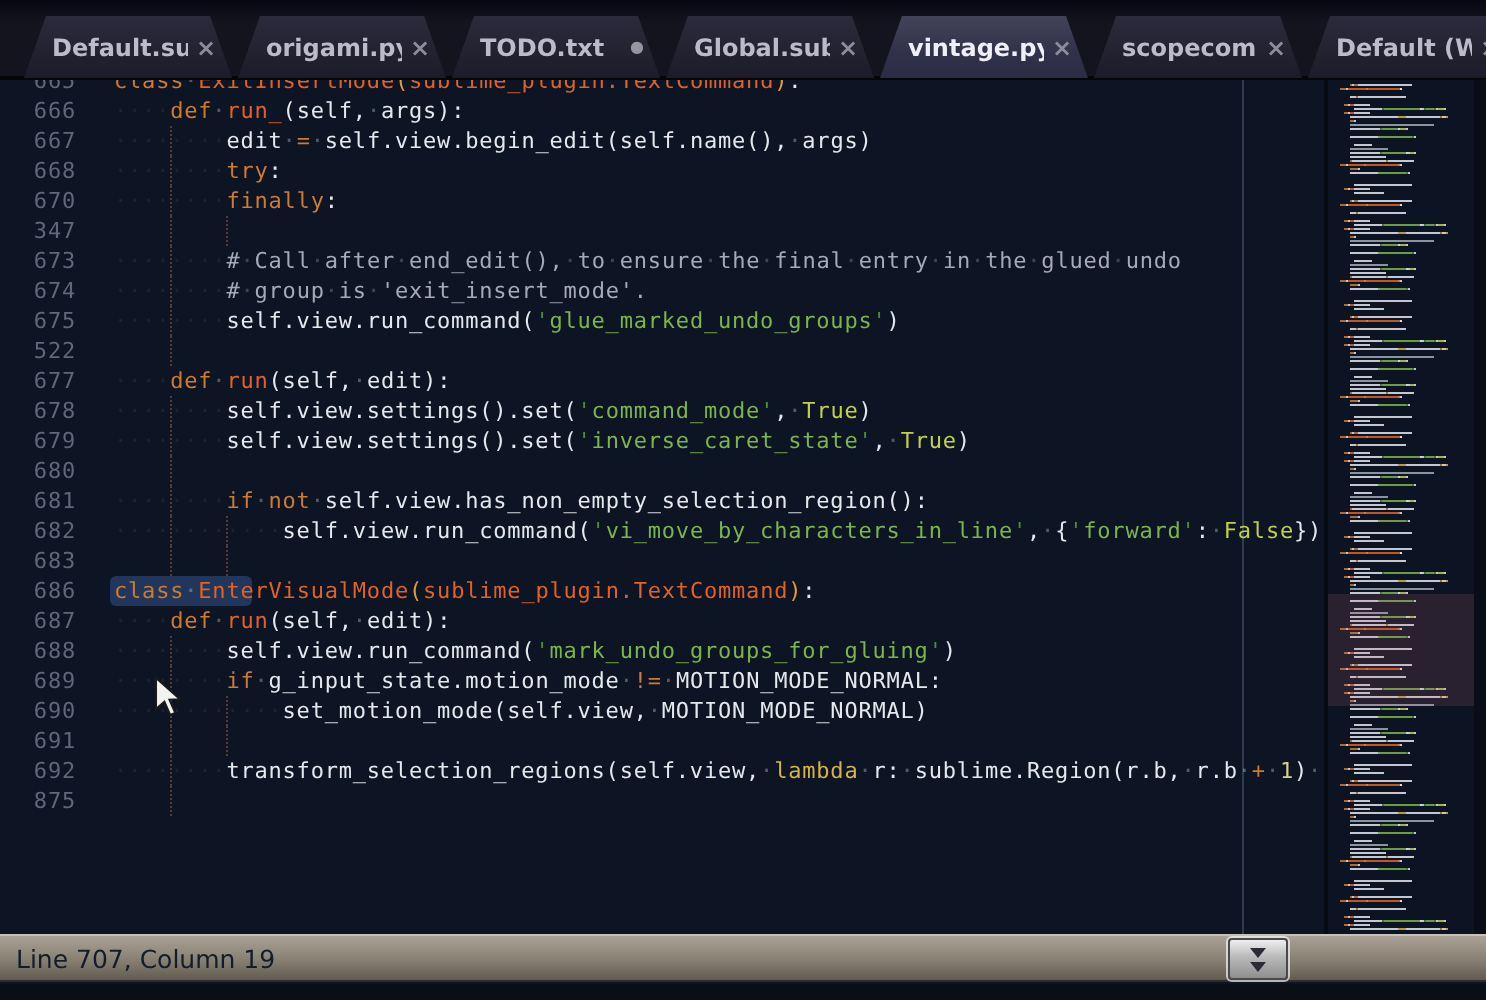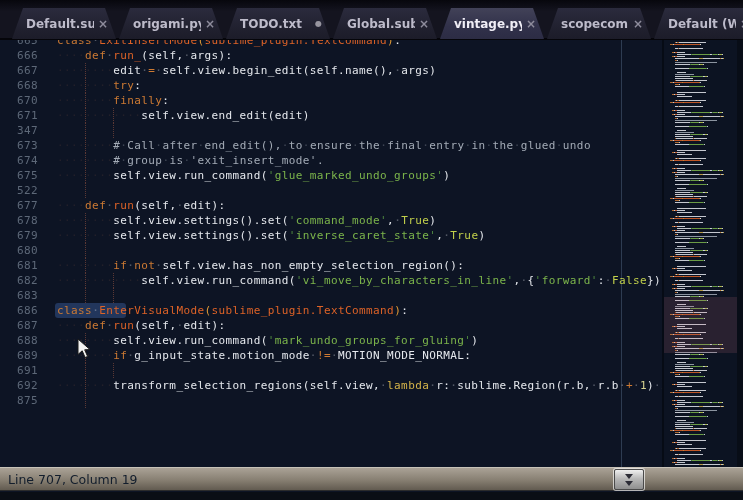--- a/index.html
+++ b/index.html
@@ -113,37 +113,37 @@
   </div>
 
   <div class="editor" id="editor">
     <div class="ruler"></div>
     <div class="lines" id="lines">
         <div class="line"><span class="ln">665</span><span class="code"><span style="color: rgb(205, 122, 51);">class</span><span style="color: rgb(229, 232, 237);"><span class="sp">·</span></span><span style="color: rgb(223, 99, 39);">ExitInsertMode</span><span style="color: rgb(226, 155, 54);">(</span><span style="color: rgb(223, 99, 39);">sublime_plugin.TextCommand</span><span style="color: rgb(226, 155, 54);">)</span><span style="color: rgb(229, 232, 237);">:</span></span></div>
         <div class="line"><span class="ln">666</span><span class="code"><span class="w" style="color: rgb(138, 90, 69);"><span class="sp">····</span></span><span style="color: rgb(205, 122, 51);">def</span><span style="color: rgb(229, 232, 237);"><span class="sp">·</span></span><span style="color: rgb(223, 99, 39);">run_</span><span style="color: rgb(229, 232, 237);">(self,<span class="sp">·</span>args):</span></span></div>
         <div class="line"><div class="guide" style="left: 85.08px;"></div><span class="ln">667</span><span class="code"><span class="w" style="color: rgb(138, 90, 69);"><span class="sp">········</span></span><span style="color: rgb(229, 232, 237);">edit<span class="sp">·</span></span><span style="color: rgb(205, 122, 51);">=</span><span style="color: rgb(229, 232, 237);"><span class="sp">·</span>self.view.begin_edit(self.name(),<span class="sp">·</span>args)</span></span></div>
         <div class="line"><div class="guide" style="left: 85.08px;"></div><span class="ln">668</span><span class="code"><span class="w" style="color: rgb(138, 90, 69);"><span class="sp">········</span></span><span style="color: rgb(205, 122, 51);">try</span><span style="color: rgb(229, 232, 237);">:</span></span></div>
         <div class="line"><div class="guide" style="left: 85.08px;"></div><span class="ln">670</span><span class="code"><span class="w" style="color: rgb(138, 90, 69);"><span class="sp">········</span></span><span style="color: rgb(205, 122, 51);">finally</span><span style="color: rgb(229, 232, 237);">:</span></span></div>
-        <div class="line"><div class="guide" style="left: 85.08px;"></div><div class="guide" style="left: 113.16px;"></div><span class="ln">671</span><span class="code"><span class="w" style="color: rgb(138, 90, 69);"><span class="sp">············</span></span><span style="color: rgb(229, 232, 237);">self.view.end_edit(edit)</span></span></div>
         <div class="line"><div class="guide" style="left: 85.08px;"></div><div class="guide" style="left: 113.16px;"></div><span class="ln">347</span><span class="code"></span></div>
         <div class="line"><div class="guide" style="left: 85.08px;"></div><span class="ln">673</span><span class="code"><span class="w" style="color: rgb(138, 90, 69);"><span class="sp">········</span></span><span style="color: rgb(163, 171, 182);">#<span class="sp">·</span>Call<span class="sp">·</span>after<span class="sp">·</span>end_edit(),<span class="sp">·</span>to<span class="sp">·</span>ensure<span class="sp">·</span>the<span class="sp">·</span>final<span class="sp">·</span>entry<span class="sp">·</span>in<span class="sp">·</span>the<span class="sp">·</span>glued<span class="sp">·</span>undo</span></span></div>
         <div class="line"><div class="guide" style="left: 85.08px;"></div><span class="ln">674</span><span class="code"><span class="w" style="color: rgb(138, 90, 69);"><span class="sp">········</span></span><span style="color: rgb(163, 171, 182);">#<span class="sp">·</span>group<span class="sp">·</span>is<span class="sp">·</span>'exit_insert_mode'.</span></span></div>
         <div class="line"><div class="guide" style="left: 85.08px;"></div><span class="ln">675</span><span class="code"><span class="w" style="color: rgb(138, 90, 69);"><span class="sp">········</span></span><span style="color: rgb(229, 232, 237);">self.view.run_command(</span><span style="color: rgb(79, 138, 65);">'</span><span style="color: rgb(124, 181, 75);">glue_marked_undo_groups</span><span style="color: rgb(79, 138, 65);">'</span><span style="color: rgb(229, 232, 237);">)</span></span></div>
         <div class="line"><div class="guide" style="left: 85.08px;"></div><span class="ln">522</span><span class="code"></span></div>
         <div class="line"><span class="ln">677</span><span class="code"><span class="w" style="color: rgb(138, 90, 69);"><span class="sp">····</span></span><span style="color: rgb(205, 122, 51);">def</span><span style="color: rgb(229, 232, 237);"><span class="sp">·</span></span><span style="color: rgb(223, 99, 39);">run</span><span style="color: rgb(229, 232, 237);">(self,<span class="sp">·</span>edit):</span></span></div>
         <div class="line"><div class="guide" style="left: 85.08px;"></div><span class="ln">678</span><span class="code"><span class="w" style="color: rgb(138, 90, 69);"><span class="sp">········</span></span><span style="color: rgb(229, 232, 237);">self.view.settings().set(</span><span style="color: rgb(79, 138, 65);">'</span><span style="color: rgb(124, 181, 75);">command_mode</span><span style="color: rgb(79, 138, 65);">'</span><span style="color: rgb(229, 232, 237);">,<span class="sp">·</span></span><span style="color: rgb(194, 208, 75);">True</span><span style="color: rgb(229, 232, 237);">)</span></span></div>
         <div class="line"><div class="guide" style="left: 85.08px;"></div><span class="ln">679</span><span class="code"><span class="w" style="color: rgb(138, 90, 69);"><span class="sp">········</span></span><span style="color: rgb(229, 232, 237);">self.view.settings().set(</span><span style="color: rgb(79, 138, 65);">'</span><span style="color: rgb(124, 181, 75);">inverse_caret_state</span><span style="color: rgb(79, 138, 65);">'</span><span style="color: rgb(229, 232, 237);">,<span class="sp">·</span></span><span style="color: rgb(194, 208, 75);">True</span><span style="color: rgb(229, 232, 237);">)</span></span></div>
         <div class="line"><div class="guide" style="left: 85.08px;"></div><span class="ln">680</span><span class="code"></span></div>
         <div class="line"><div class="guide" style="left: 85.08px;"></div><span class="ln">681</span><span class="code"><span class="w" style="color: rgb(138, 90, 69);"><span class="sp">········</span></span><span style="color: rgb(205, 122, 51);">if</span><span style="color: rgb(229, 232, 237);"><span class="sp">·</span></span><span style="color: rgb(205, 122, 51);">not</span><span style="color: rgb(229, 232, 237);"><span class="sp">·</span>self.view.has_non_empty_selection_region():</span></span></div>
         <div class="line"><div class="guide" style="left: 85.08px;"></div><div class="guide" style="left: 113.16px;"></div><span class="ln">682</span><span class="code"><span class="w" style="color: rgb(138, 90, 69);"><span class="sp">············</span></span><span style="color: rgb(229, 232, 237);">self.view.run_command(</span><span style="color: rgb(79, 138, 65);">'</span><span style="color: rgb(124, 181, 75);">vi_move_by_characters_in_line</span><span style="color: rgb(79, 138, 65);">'</span><span style="color: rgb(229, 232, 237);">,<span class="sp">·</span>{</span><span style="color: rgb(79, 138, 65);">'</span><span style="color: rgb(124, 181, 75);">forward</span><span style="color: rgb(79, 138, 65);">'</span><span style="color: rgb(229, 232, 237);">:<span class="sp">·</span></span><span style="color: rgb(194, 208, 75);">False</span><span style="color: rgb(229, 232, 237);">})</span></span></div>
         <div class="line"><div class="guide" style="left: 85.08px;"></div><div class="guide" style="left: 113.16px;"></div><span class="ln">683</span><span class="code"></span></div>
         <div class="line"><div class="selhl" style="left: 55px; width: 70.69px;"></div><span class="ln">686</span><span class="code"><span style="color: rgb(205, 122, 51);">class</span><span style="color: rgb(229, 232, 237);"><span class="sp">·</span></span><span style="color: rgb(223, 99, 39);">EnterVisualMode</span><span style="color: rgb(226, 155, 54);">(</span><span style="color: rgb(223, 99, 39);">sublime_plugin.TextCommand</span><span style="color: rgb(226, 155, 54);">)</span><span style="color: rgb(229, 232, 237);">:</span></span></div>
         <div class="line"><span class="ln">687</span><span class="code"><span class="w" style="color: rgb(138, 90, 69);"><span class="sp">····</span></span><span style="color: rgb(205, 122, 51);">def</span><span style="color: rgb(229, 232, 237);"><span class="sp">·</span></span><span style="color: rgb(223, 99, 39);">run</span><span style="color: rgb(229, 232, 237);">(self,<span class="sp">·</span>edit):</span></span></div>
         <div class="line"><div class="guide" style="left: 85.08px;"></div><span class="ln">688</span><span class="code"><span class="w" style="color: rgb(138, 90, 69);"><span class="sp">········</span></span><span style="color: rgb(229, 232, 237);">self.view.run_command(</span><span style="color: rgb(79, 138, 65);">'</span><span style="color: rgb(124, 181, 75);">mark_undo_groups_for_gluing</span><span style="color: rgb(79, 138, 65);">'</span><span style="color: rgb(229, 232, 237);">)</span></span></div>
         <div class="line"><div class="guide" style="left: 85.08px;"></div><span class="ln">689</span><span class="code"><span class="w" style="color: rgb(138, 90, 69);"><span class="sp">········</span></span><span style="color: rgb(205, 122, 51);">if</span><span style="color: rgb(229, 232, 237);"><span class="sp">·</span>g_input_state.motion_mode<span class="sp">·</span></span><span style="color: rgb(205, 122, 51);">!=</span><span style="color: rgb(229, 232, 237);"><span class="sp">·</span>MOTION_MODE_NORMAL:</span></span></div>
+        <div class="line"><div class="guide" style="left: 85.08px;"></div><div class="guide" style="left: 113.16px;"></div><span class="ln">690</span><span class="code"><span class="w" style="color: rgb(138, 90, 69);"><span class="sp">············</span></span><span style="color: rgb(229, 232, 237);">set_motion_mode(self.view,<span class="sp">·</span>MOTION_MODE_NORMAL)</span></span></div>
         <div class="line"><div class="guide" style="left: 85.08px;"></div><div class="guide" style="left: 113.16px;"></div><span class="ln">691</span><span class="code"></span></div>
         <div class="line"><div class="guide" style="left: 85.08px;"></div><span class="ln">692</span><span class="code"><span class="w" style="color: rgb(138, 90, 69);"><span class="sp">········</span></span><span style="color: rgb(229, 232, 237);">transform_selection_regions(self.view,<span class="sp">·</span></span><span style="color: rgb(213, 180, 74);">lambda</span><span style="color: rgb(229, 232, 237);"><span class="sp">·</span>r:<span class="sp">·</span>sublime.Region(r.b,<span class="sp">·</span>r.b<span class="sp">·</span></span><span style="color: rgb(205, 122, 51);">+</span><span style="color: rgb(229, 232, 237);"><span class="sp">·</span></span><span style="color: rgb(214, 210, 145);">1</span><span style="color: rgb(229, 232, 237);">)<span class="sp">·</span></span><span style="color: rgb(213, 180, 74);">i</span></span></div>
         <div class="line"><div class="guide" style="left: 85.08px;"></div><span class="ln">875</span><span class="code"></span></div>
       </div>
   </div>
 
   <div class="minimap" id="minimap">
       <div class="mrow" style="top: 2px; left: 6px;">
         <div class="mseg" style="left: 4.96px; width: 1.24px; background: rgb(205, 122, 51); opacity: 0.85;"></div>
         <div class="mseg" style="left: 6.2px; width: 1px; background: rgb(229, 232, 237); opacity: 0.85;"></div>

